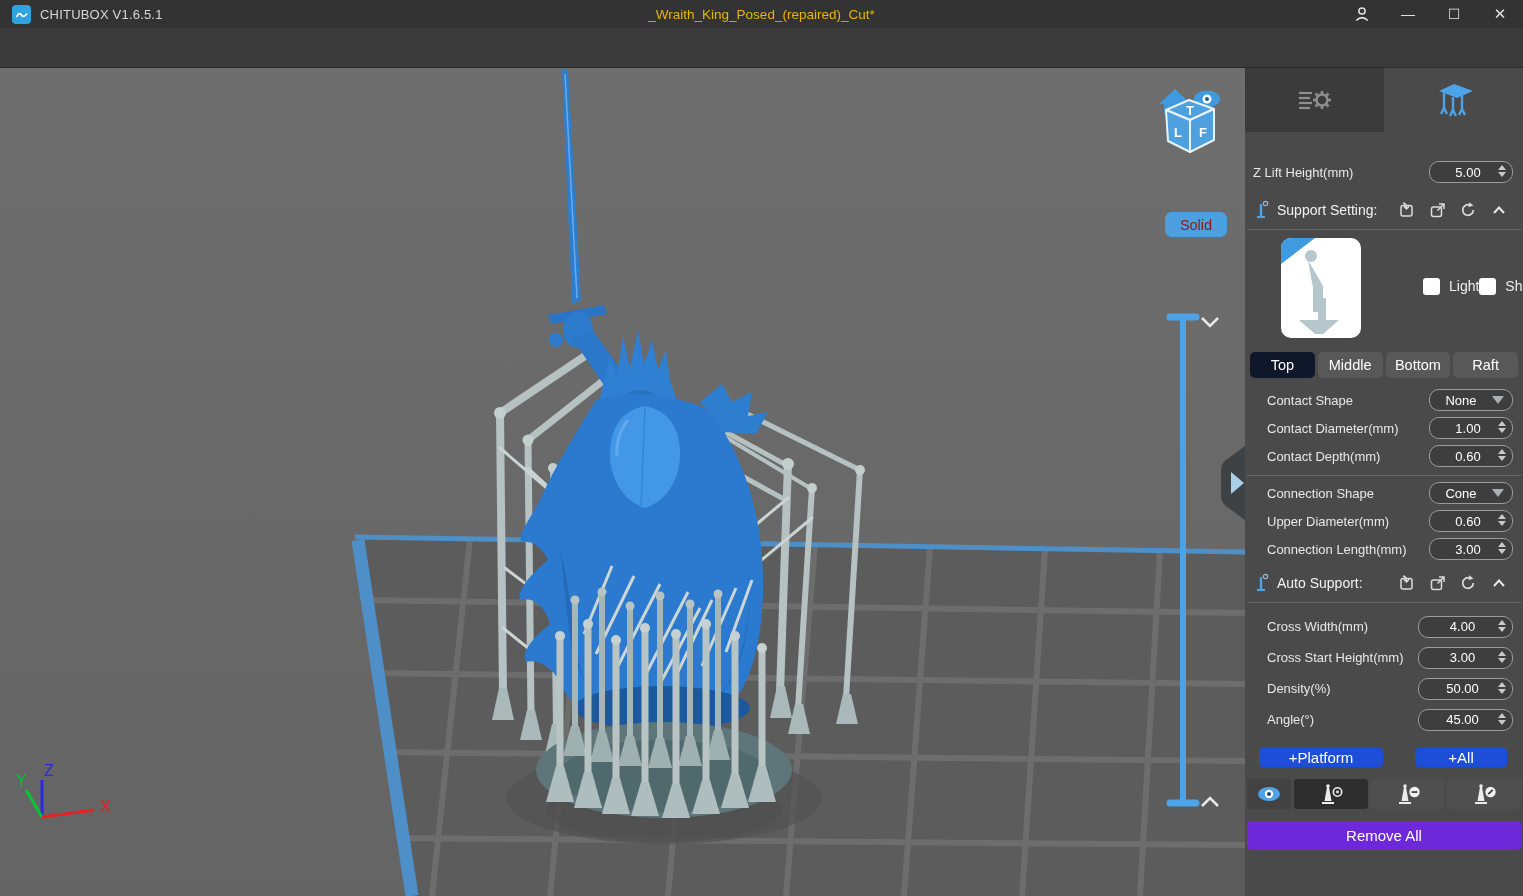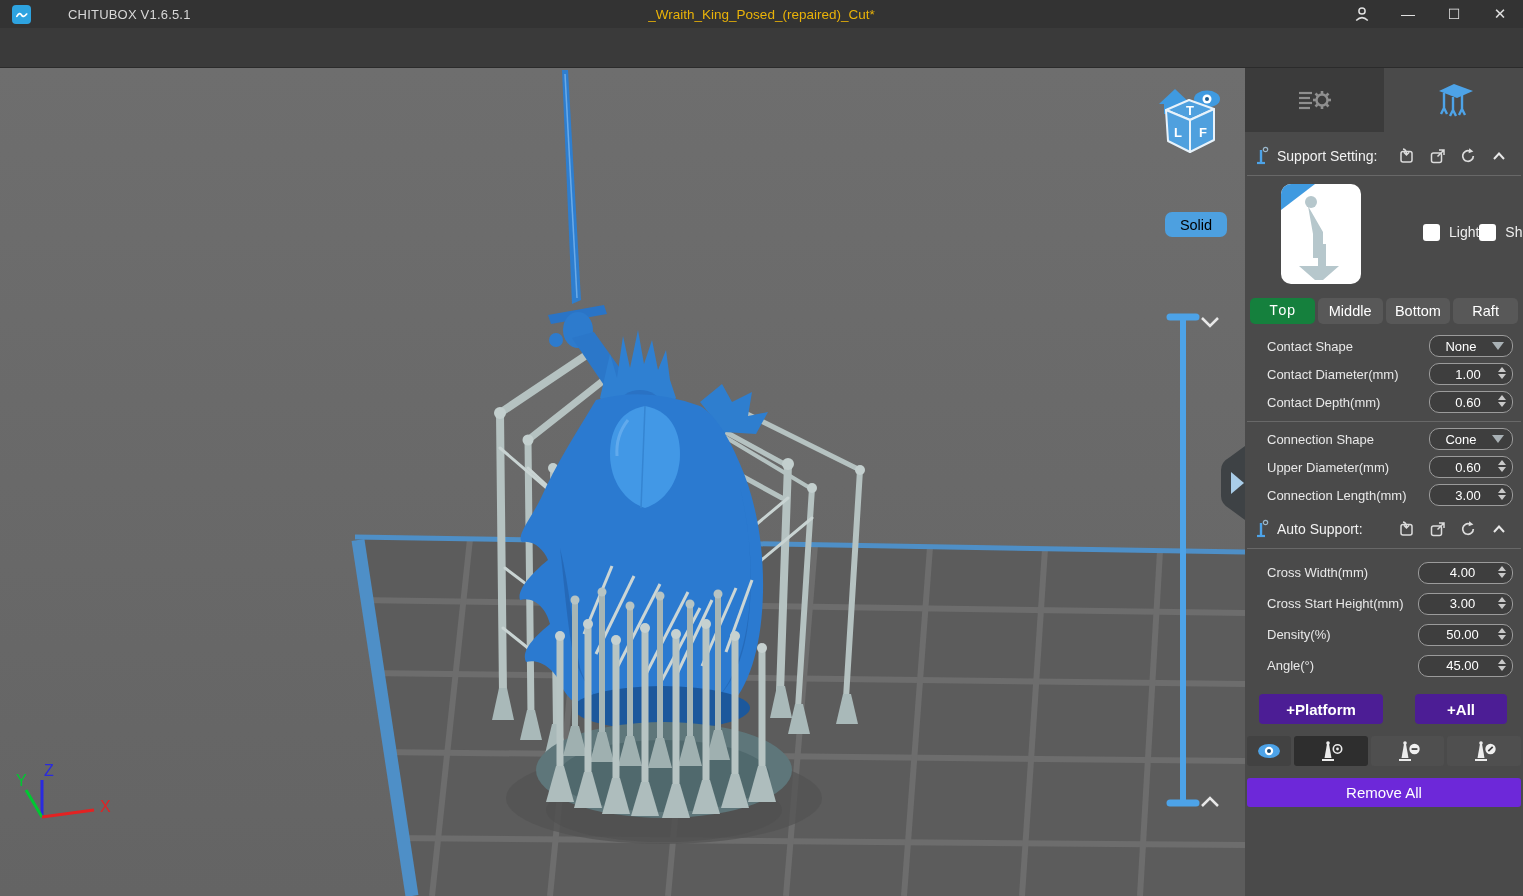--- a/index.html
+++ b/index.html
@@ -1,38 +1,38 @@
 <!DOCTYPE html>
 <html><head>
 <meta charset="utf-8">
 <style>
   * { box-sizing: border-box; margin: 0; padding: 0; }
   html,body { width:1523px; height:896px; overflow:hidden; }
   body { font-family:"Liberation Sans", sans-serif; background:#4a4a4a; position:relative; }
 
   
   .titlebar { position:absolute; top:0; left:0; width:1523px; height:28px;
-    background:#333333; display:flex; align-items:center; color:#dcdcdc; z-index:30;gap:28px; }
+    background:#333333; display:flex; align-items:center; color:#dcdcdc; z-index:30; }
   .logo { width:19px; height:19px; border-radius:4px; background:#2ea3e0;
     margin-left:12px; display:flex; align-items:center; justify-content:center; flex:none; }
   .app-name { font-size:13px; margin-left:9px; color:#d8d8d8; letter-spacing:.2px; }
   .doc-title { position:absolute; left:50%; transform:translateX(-50%); font-size:13.5px; color:#eab308; }
   .win-ctrls { position:absolute; right:0; top:0; height:28px; display:flex; align-items:center; }
   .win-btn { width:46px; height:28px; display:flex; align-items:center; justify-content:center;
     color:#e0e0e0; font-size:14px; cursor:default; }
   .win-btn.close { font-size:15px; }
 
   
   .toolstrip { position:absolute; top:28px; left:0; width:1523px; height:40px;
     background:#3a3a3a; border-bottom:1px solid #2b2b2b; z-index:20; }
 
   
   .viewport { position:absolute; top:68px; left:0; width:1245px; height:828px; background:#696969; }
   .solid-btn { position:absolute; left:1165px; top:144px; width:62px; height:25px;
-    background:#4da0e0; border:none; border-radius:7px; color:#000000; font-size:14.5px;
+    background:#4da0e0; border:none; border-radius:7px; color:#7f1d1d; font-size:14.5px;
     font-family:"Liberation Sans",sans-serif; display:flex; align-items:center; justify-content:center; }
 
   
   .panel { position:absolute; top:68px; left:1245px; width:278px; height:828px;
     background:#4a4a4a; color:#e8e8e8; font-size:13px; display:flex; flex-direction:column; }
   .panel-tabs { height:64px; display:flex; background:#3b3b3b; flex:none; }
   .ptab { flex:1; display:flex; align-items:center; justify-content:center; }
   .ptab[data-active="true"] { background:#4a4a4a; }
 
   .prow { display:flex; align-items:center; justify-content:space-between;
@@ -61,25 +61,25 @@
   .chk-col { display:flex; flex-direction:row; justify-content:center;
     padding:4px 0 10px 0; margin-left:62px; }
   .chk-row { display:flex; align-items:center; gap:9px; }
   .cb { width:17px; height:17px; border-radius:3px; background:#fff; position:relative; flex:none; }
   .cb[data-checked="true"]::after { content:""; position:absolute; inset:3px; background:#787878; border-radius:1px; }
   .chk-label { font-size:14px; color:#eee; }
 
   .tabs { display:flex; gap:3px; margin:12px 5px 0 5px; flex:none; }
   .tab { flex:1; height:26px; border-radius:5px; background:#585858; color:#fff;
     display:flex; align-items:center; justify-content:center; font-size:14.5px; }
-  .tab[data-active="true"] { background:#15803d;font-family:Liberation Mono, monospace; }
+  .tab[data-active="true"] { background:#0f172a; }
 
   .btn-row { display:flex; gap:32px; padding:0 16px 0 14px; margin-top:13px; flex:none; }
-  .pbtn { height:30px; background:#4c1d95; border-radius:4px; color:#fff; font-size:15px;
-    display:flex; align-items:center; justify-content:center;font-weight:bold; }
+  .pbtn { height:19px; background:#1d4ed8; border-radius:4px; color:#fff; font-size:15px;
+    display:flex; align-items:center; justify-content:center; }
   .pbtn.platform { flex:1.35; }
   .pbtn.all { flex:1; }
 
   .ibtn-row { display:flex; gap:3px; margin:12px 2px 0 2px; flex:none; height:30px; }
   .ibtn { border-radius:3px; background:#4f4f4f; display:flex; align-items:center; justify-content:center; }
   .ibtn.eye { width:44px; background:#424242; }
   .ibtn.grow { flex:1; }
   .ibtn[data-active="true"] { background:#2e2e2e; }
 
   .remove-btn { height:29px; margin:12px 2px 0 2px; background:#6d28d9; border-radius:3px;
@@ -353,20 +353,30 @@
         <polygon points="8,11 23,4 42,11 26,18" fill="#4da3e8"></polygon>
         <g stroke="#4da3e8" stroke-width="2.4" fill="none">
           <path d="M13,13 L13,28 M10,34 L13,28 L16,34"></path>
           <path d="M22,17 L22,30 M19,36 L22,30 L25,36"></path>
           <path d="M31,15 L31,29 M28,35 L31,29 L34,35"></path>
         </g>
       </svg>
     </div>
   </div>
 
+  <div class="prow" style="margin-top:26px">
+    <span class="flabel" style="margin-left:-14px">Z Lift Height(mm)</span>
+    <div class="spin">
+      <span class="val">5.00</span>
+      <span class="arrows">
+          <i class="a-up"></i>
+          <i class="a-dn"></i>
+        </span>
+    </div>
+  </div>
 
   <div class="sect" style="margin-top:10px">
     <svg width="14" height="20" viewBox="0 0 14 20">
       <circle cx="10.5" cy="3.5" r="2.2" fill="none" stroke="#9bb8cc" stroke-width="1.2"></circle>
       <line x1="6" y1="4" x2="6" y2="16" stroke="#4da3e8" stroke-width="2.4"></line>
       <line x1="2" y1="17" x2="10" y2="17" stroke="#4da3e8" stroke-width="2.2"></line>
     </svg>
     <span class="stitle">Support Setting:</span>
     <span class="hicon">
       <svg width="17" height="17" viewBox="0 0 17 17" fill="none" stroke="#dcdcdc" stroke-width="1.5">

